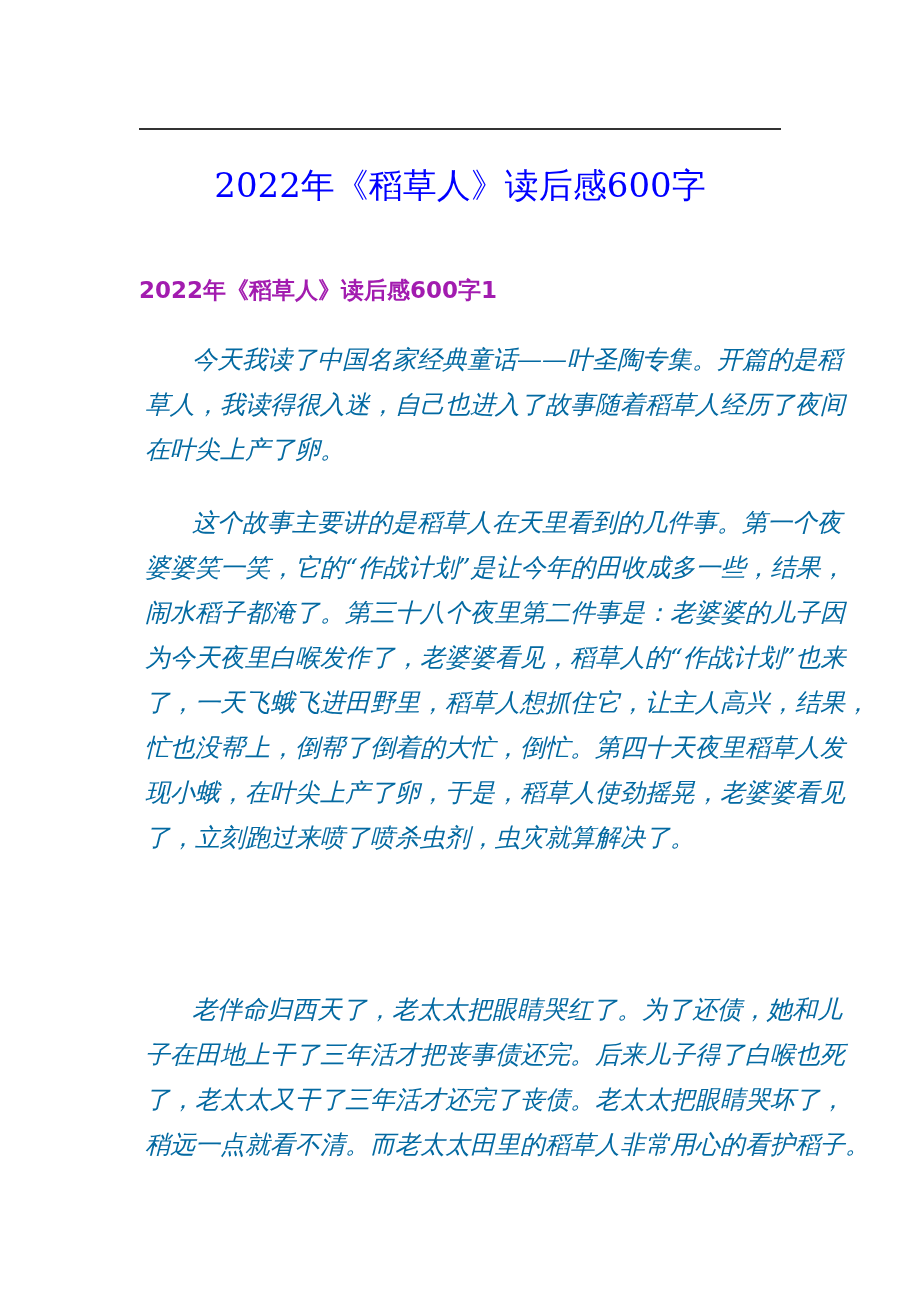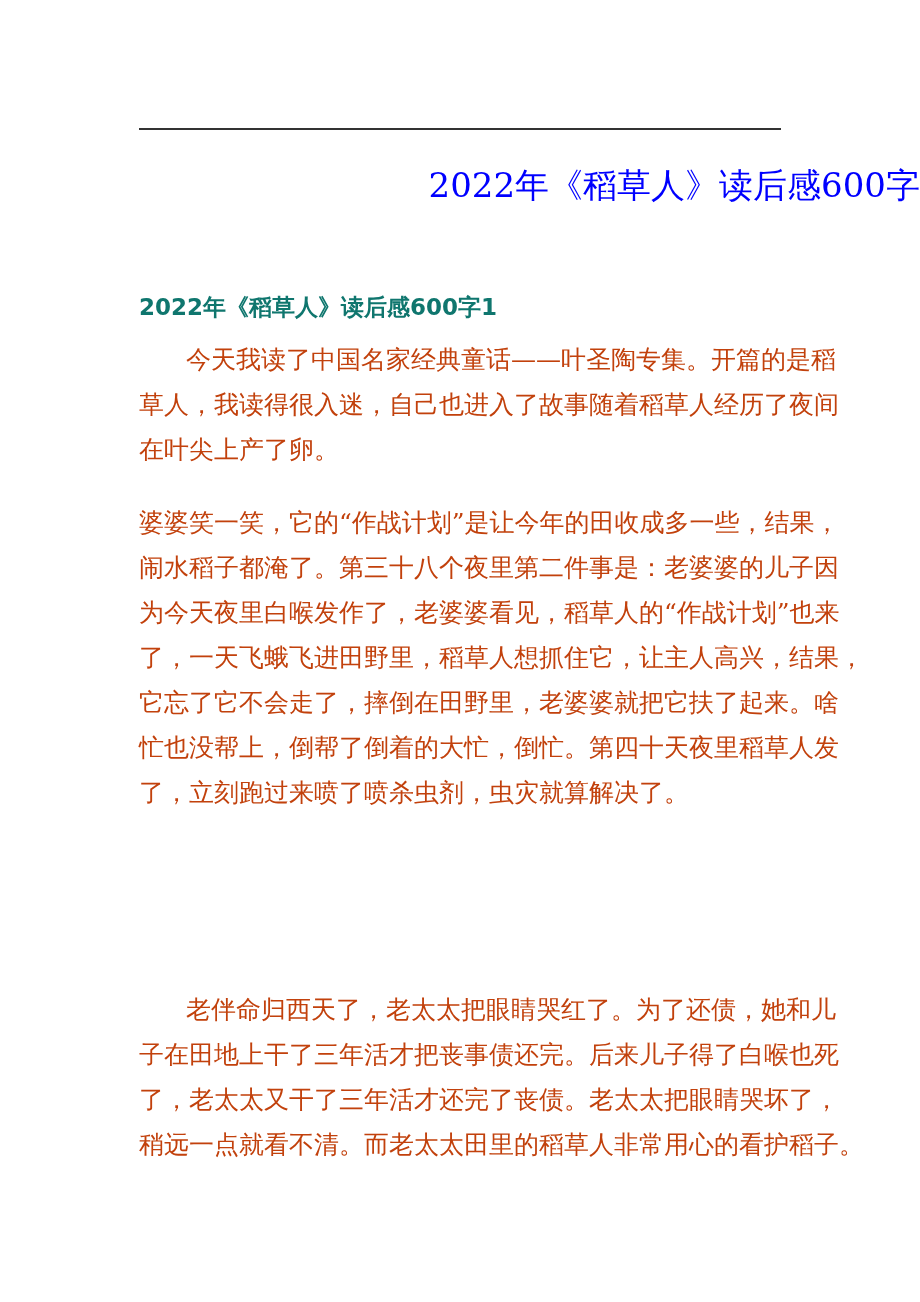--- a/index.html
+++ b/index.html
@@ -21,43 +21,44 @@
       top: 128px;
       width: 642px;
       height: 0;
       border-top: 2px solid #333333;
     }
     .doc-title {
       position: absolute;
       left: 0;
       top: 160px;
       width: 920px;
-      text-align: right;
+      text-align: center;
       font-size: 34px;
       line-height: 50px;
       color: #0000ff;
       letter-spacing: 0px;
     }
     .section-heading {
       position: absolute;
       left: 139px;
-      top: 289px;
+      top: 272px;
       font-size: 23px;
       line-height: 36px;
       font-weight: bold;
-      color: #0f766e;
+      color: #a21caf;
       font-family: "DejaVu Sans", "Liberation Sans", sans-serif;
     }
     .para {
       position: absolute;
-      left: 139px;
+      left: 145px;
       width: 660px;
       font-size: 25px;
       line-height: 45px;
-      color: #c2410c;
+      color: #0369a1;
+      font-style: italic;
     }
     .line {
       display: block;
       white-space: nowrap;
     }
     .line.indent {
       padding-left: 47px;
     }
     #p1 { top: 337px; }
     #p2 { top: 500px; }
@@ -72,26 +73,27 @@
 
 <h2 class="section-heading" style="margin:0;">2022年《稻草人》读后感600字1</h2>
 
 <div class="para" id="p1">
   <span class="line indent">今天我读了中国名家经典童话——叶圣陶专集。开篇的是稻</span>
   <span class="line">草人，我读得很入迷，自己也进入了故事随着稻草人经历了夜间</span>
   <span class="line">在叶尖上产了卵。</span>
 </div>
 
 <div class="para" id="p2">
+  <span class="line indent">这个故事主要讲的是稻草人在天里看到的几件事。第一个夜</span>
   <span class="line">婆婆笑一笑，它的“作战计划”是让今年的田收成多一些，结果，</span>
   <span class="line">闹水稻子都淹了。第三十八个夜里第二件事是：老婆婆的儿子因</span>
   <span class="line">为今天夜里白喉发作了，老婆婆看见，稻草人的“作战计划”也来</span>
   <span class="line">了，一天飞蛾飞进田野里，稻草人想抓住它，让主人高兴，结果，</span>
-  <span class="line">它忘了它不会走了，摔倒在田野里，老婆婆就把它扶了起来。啥</span>
   <span class="line">忙也没帮上，倒帮了倒着的大忙，倒忙。第四十天夜里稻草人发</span>
+  <span class="line">现小蛾，在叶尖上产了卵，于是，稻草人使劲摇晃，老婆婆看见</span>
   <span class="line">了，立刻跑过来喷了喷杀虫剂，虫灾就算解决了。</span>
 </div>
 
 <div class="para" id="p3">
   <span class="line indent">老伴命归西天了，老太太把眼睛哭红了。为了还债，她和儿</span>
   <span class="line">子在田地上干了三年活才把丧事债还完。后来儿子得了白喉也死</span>
   <span class="line">了，老太太又干了三年活才还完了丧债。老太太把眼睛哭坏了，</span>
   <span class="line">稍远一点就看不清。而老太太田里的稻草人非常用心的看护稻子。</span>
 </div>
 

